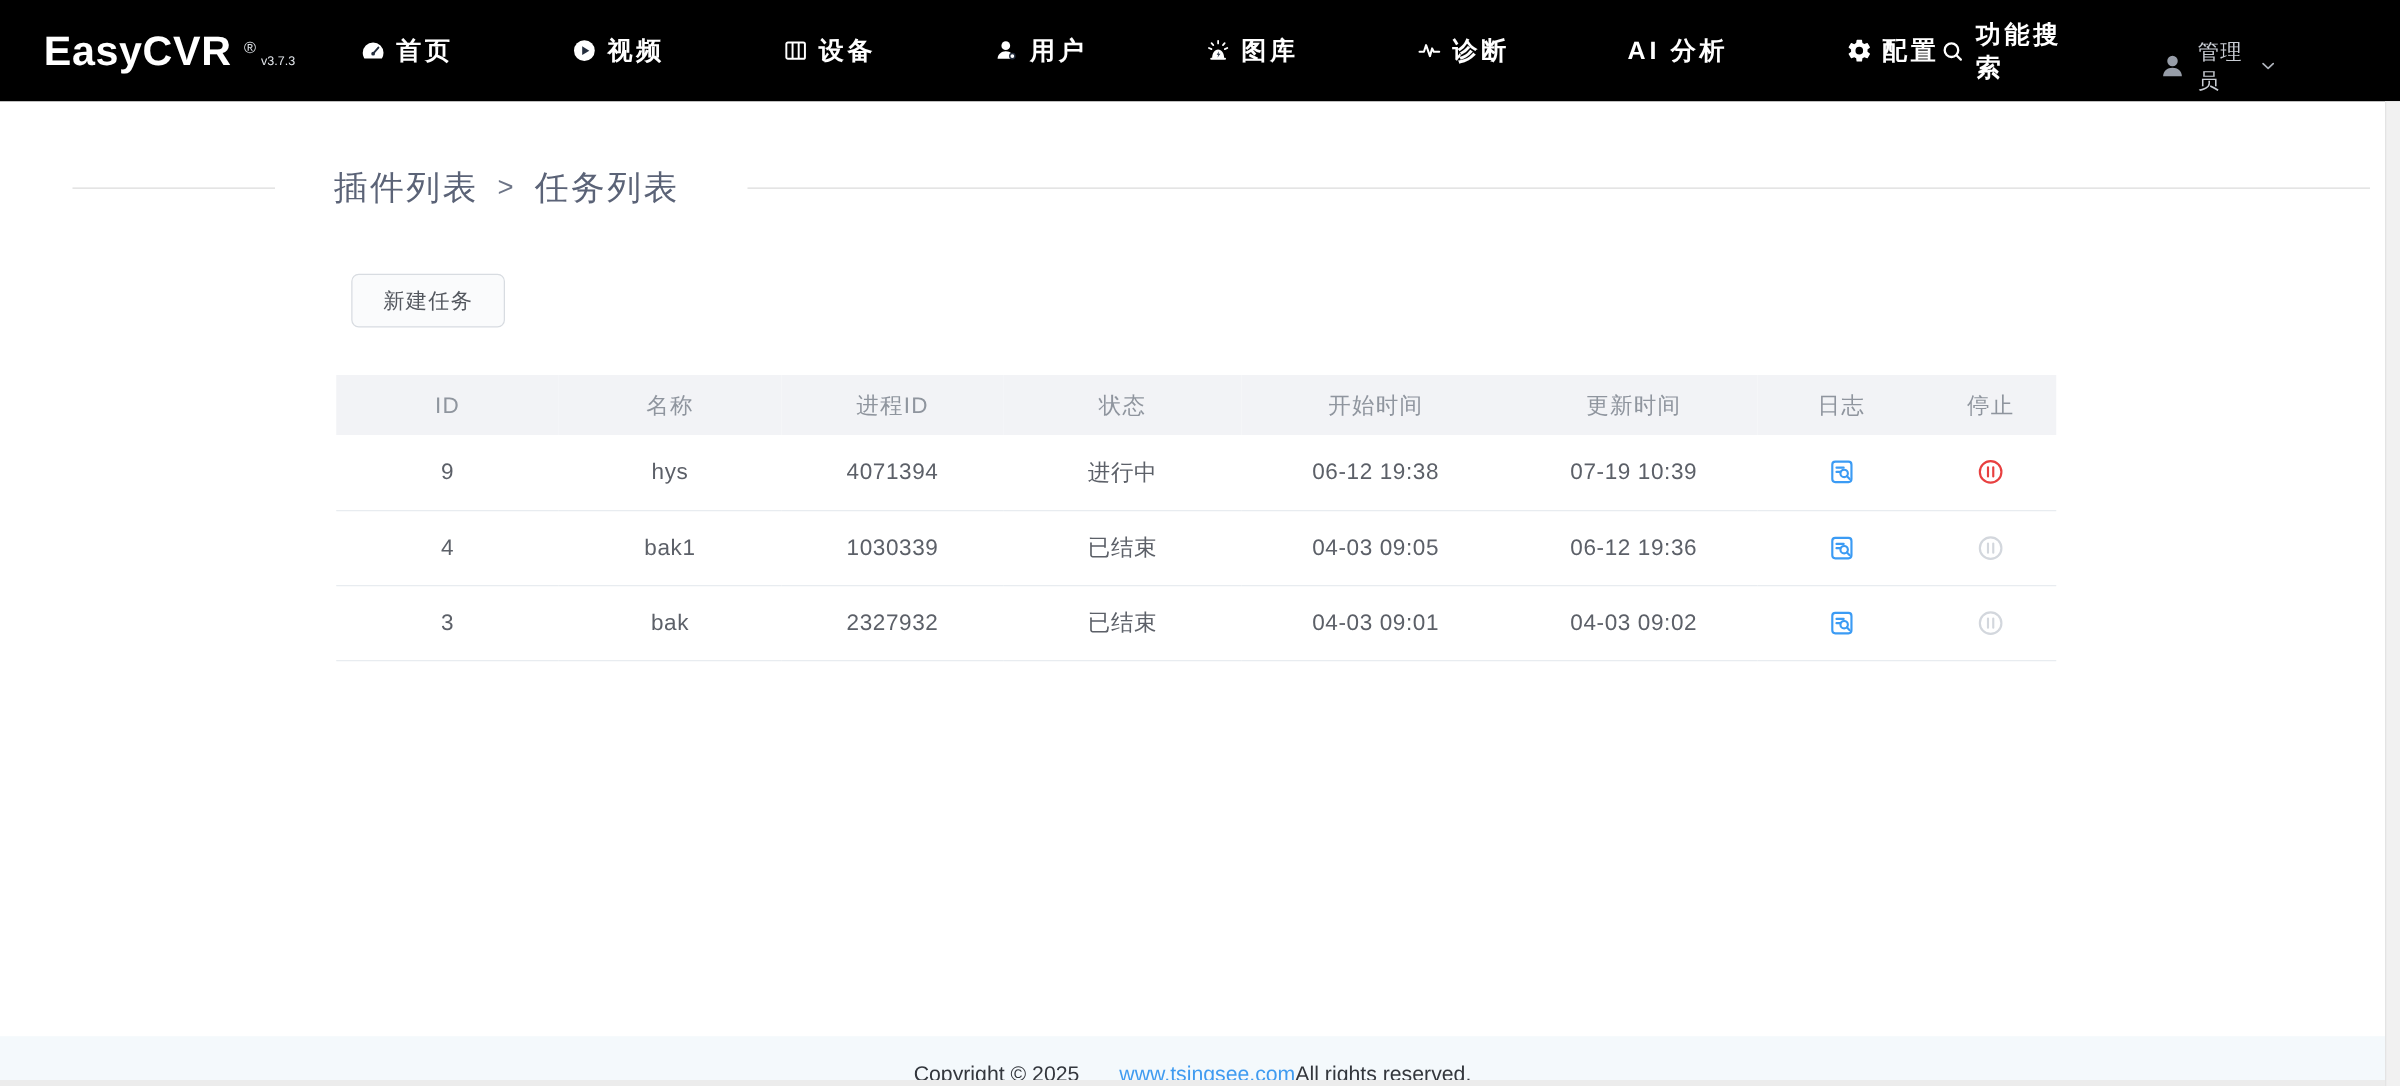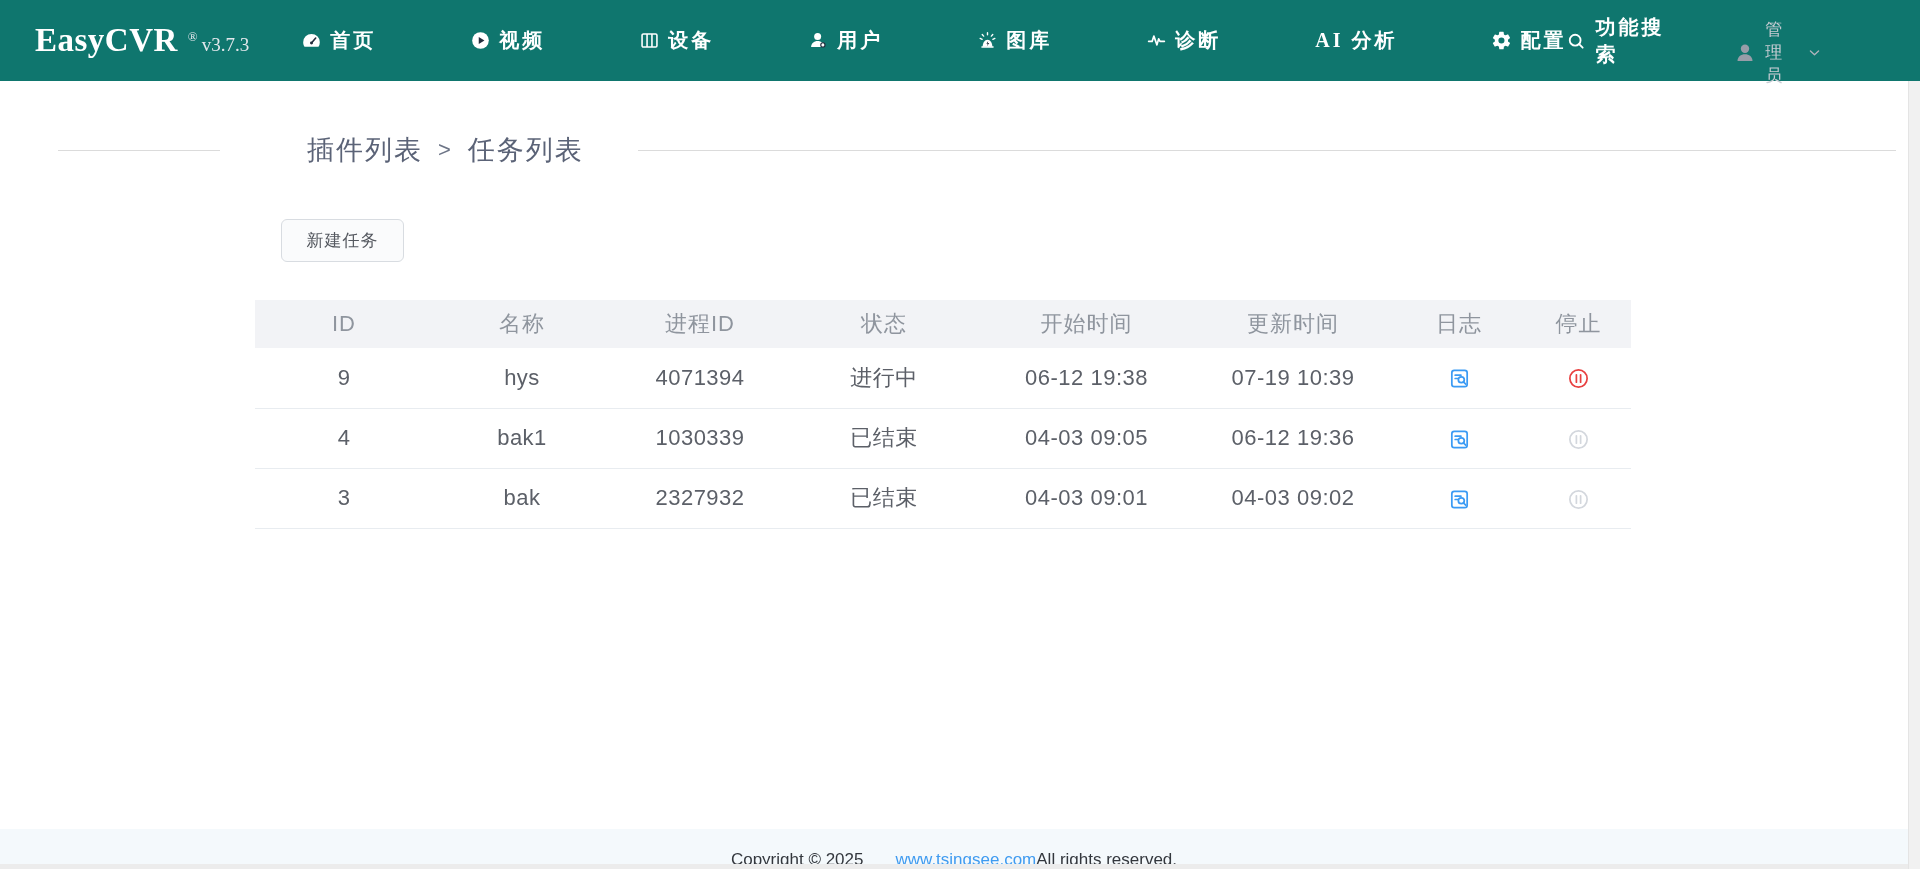--- a/index.html
+++ b/index.html
@@ -6,26 +6,26 @@
   html,body { width:1920px; height:869px; }
   body {
     font-family: "Liberation Sans", "DejaVu Sans", sans-serif;
     background:#ffffff; overflow:hidden;
   }
   .page { position:relative; width:1920px; height:869px; background:#fff; overflow:hidden; }
 
   
   .topbar {
     position:absolute; left:0; top:0; width:1920px; height:81px;
-    background:#0f766e; display:flex; align-items:center;font-family:Liberation Serif, serif;
+    background:#000000; display:flex; align-items:center;
   }
   .brand { display:flex; align-items:baseline; margin-left:35px; cursor:pointer; }
   .brand-name { color:#ffffff; font-size:33px; font-weight:bold; letter-spacing:0.5px; }
   .brand-reg { color:#e3e7ec; font-size:13px; margin-left:10px; position:relative; top:-10px; }
-  .brand-ver { color:#e3e7ec; font-size:19px; margin-left:4px; }
+  .brand-ver { color:#e3e7ec; font-size:10px; margin-left:4px; }
   .main-menu { display:flex; align-items:center; gap:94px; margin-left:52px; }
   .menu-item { display:flex; align-items:center; gap:8px; cursor:pointer; white-space:nowrap; }
   .menu-item .nav-ic { color:#ffffff; display:flex; }
   .menu-item .nav-ic svg { width:21px; height:21px; display:block; }
   .menu-label { color:#ffffff; font-size:20px; font-weight:bold; letter-spacing:3px; }
   .nav-right { margin-left:auto; display:flex; align-items:center; gap:68px; margin-right:98px; }
   .search-box { display:flex; align-items:center; gap:9px; cursor:pointer; }
   .search-box .nav-ic { color:#ffffff; display:flex; }
   .search-box .nav-ic svg { width:20px; height:20px; }
   .user-box { display:flex; align-items:center; gap:8px; cursor:pointer;margin-top:24px; }
@@ -38,36 +38,36 @@
   
   .crumb-row {
     position:absolute; left:0; top:131px; width:1908px; height:38px;
     display:flex; align-items:center;
   }
   .crumb-line-left { width:162px; height:1px; background:#dbdbdb; margin-left:58px; }
   .crumb-text { display:flex; align-items:center; gap:15px; margin-left:47px; }
   .crumb-link, .crumb-sep, .crumb-current {
     font-size:27px; color:#5b6377; letter-spacing:2px;
   }
-  .crumb-link { cursor:pointer;margin-left:40px; }
+  .crumb-link { cursor:pointer; }
   .crumb-sep { font-size:22px; color:#6d7587; }
   .crumb-line-right { flex:1; height:1px; background:#dbdbdb; margin-left:54px; margin-right:12px; }
 
   
   .btn-new {
     position:absolute; left:269px; top:219px; width:123px; height:43px;
     background:#fafbfc; border:1px solid #d8dce1; border-radius:6px;
     font-family:inherit; font-size:17px; color:#54585f; letter-spacing:1px;
     cursor:pointer; display:flex; align-items:center; justify-content:center;margin-left:12px;
   }
 
   
   .task-table {
-    position:absolute; left:255px; top:300px; width:1376px;
-    border-collapse:collapse; table-layout:fixed; font-size:22px;
+    position:absolute; left:269px; top:300px; width:1376px;
+    border-collapse:collapse; table-layout:fixed; font-size:18px;
   }
   .task-table thead th {
     height:48px; background:#f2f3f6; color:#8f959e; font-weight:normal;
     text-align:center; letter-spacing:1px;
   }
   .task-table tbody td {
     height:60px; color:#5c6068; text-align:center;
     border-bottom:1px solid #e8ecf0; letter-spacing:0.5px;
   }
   .icon-btn { display:inline-flex; vertical-align:middle; }

